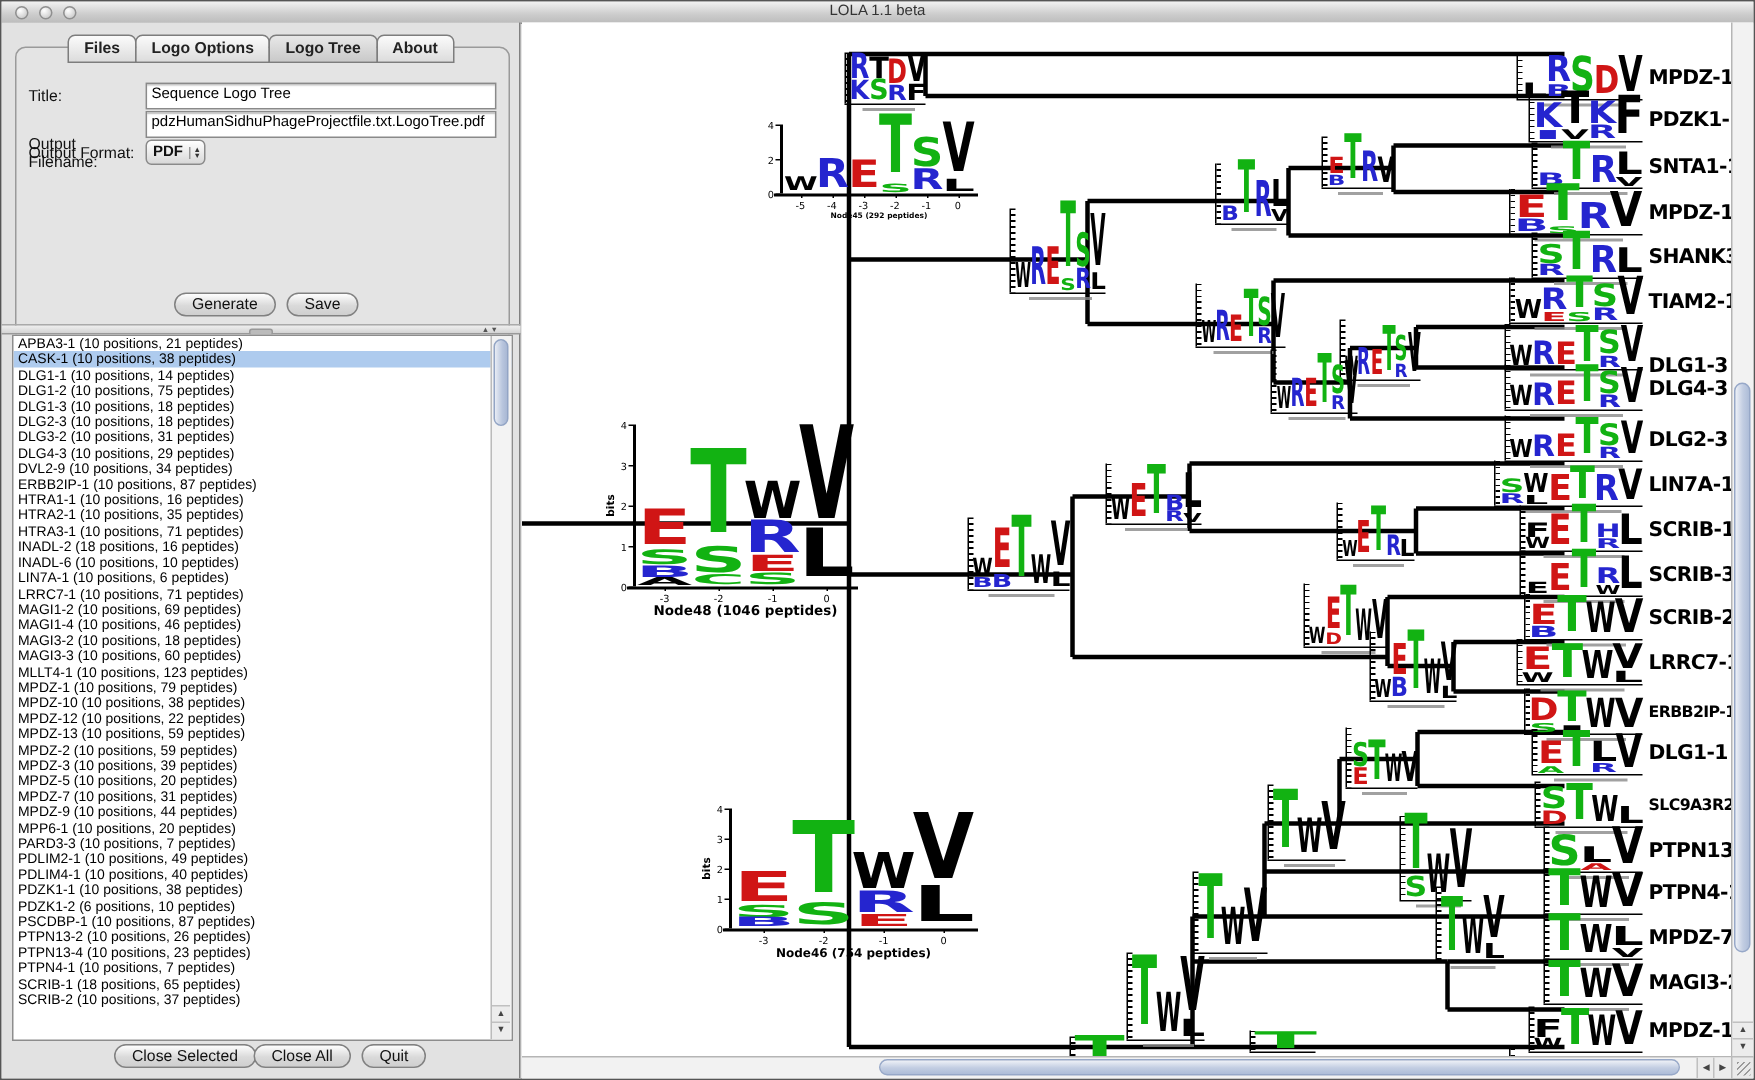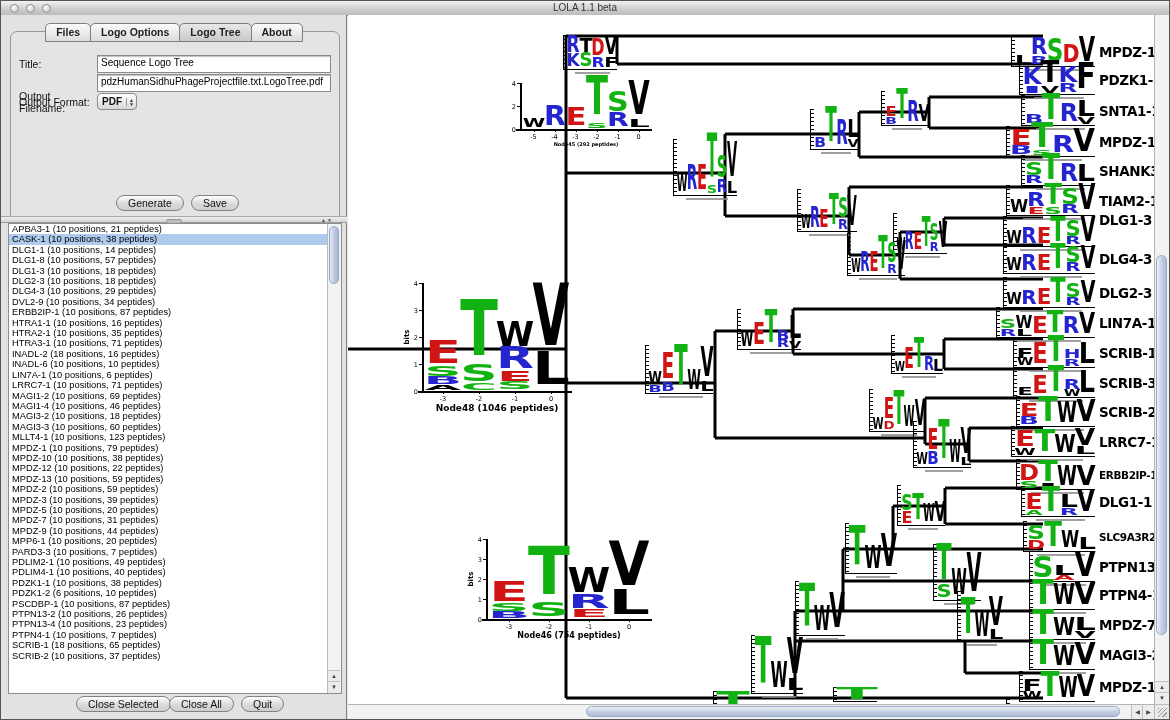--- a/index.html
+++ b/index.html
@@ -108,23 +108,24 @@
     </div>
     <div id="splitter">
       <div class="dimple"></div>
       <div class="sarrows">▲▼</div>
     </div>
     <div id="listbox">
       <div id="listrows">
           <div class="lrow">APBA3-1 (10 positions, 21 peptides)</div>
           <div class="lrow sel">CASK-1 (10 positions, 38 peptides)</div>
           <div class="lrow">DLG1-1 (10 positions, 14 peptides)</div>
-          <div class="lrow">DLG1-8 (10 positions, 57 peptides)</div>
+          <div class="lrow">DLG1-2 (10 positions, 75 peptides)</div>
           <div class="lrow">DLG1-3 (10 positions, 18 peptides)</div>
           <div class="lrow">DLG2-3 (10 positions, 18 peptides)</div>
+          <div class="lrow">DLG3-2 (10 positions, 31 peptides)</div>
           <div class="lrow">DLG4-3 (10 positions, 29 peptides)</div>
           <div class="lrow">DVL2-9 (10 positions, 34 peptides)</div>
           <div class="lrow">ERBB2IP-1 (10 positions, 87 peptides)</div>
           <div class="lrow">HTRA1-1 (10 positions, 16 peptides)</div>
           <div class="lrow">HTRA2-1 (10 positions, 35 peptides)</div>
           <div class="lrow">HTRA3-1 (10 positions, 71 peptides)</div>
           <div class="lrow">INADL-2 (18 positions, 16 peptides)</div>
           <div class="lrow">INADL-6 (10 positions, 10 peptides)</div>
           <div class="lrow">LIN7A-1 (10 positions, 6 peptides)</div>
           <div class="lrow">LRRC7-1 (10 positions, 71 peptides)</div>
@@ -1091,21 +1092,21 @@
               </div>
               <div class="col" style="width: 14.6667px;">
                 <div class="lw" style="height: 24px;">
                   <span style="color: rgb(0, 0, 0); font-size: 100px; transform: translateX(-50%) scale(0.194, 0.329);">V</span>
                 </div>
               </div>
             </div>
             <div class="baseline"></div>
             <div class="smudge"></div>
           </div>
-          <div class="leaflabel" style="font-size: 13.5px; left: 751px; top: 197px;">DLG1-3</div>
+          <div class="leaflabel" style="font-size: 13.5px; left: 751px; top: 221px;">DLG1-3</div>
           <div class="logo" style="left: 659px; top: 228px; width: 88px; height: 30px;">
             <div class="ruler"></div>
             <div class="cols">
               <div class="col" style="width: 14.6667px;">
                 <div class="lw" style="height: 13.5px;">
                   <span style="color: rgb(0, 0, 0); font-size: 100px; transform: translateX(-50%) scale(0.142, 0.185);">W</span>
                 </div>
               </div>
               <div class="col" style="width: 14.6667px;">
                 <div class="lw" style="height: 15px;">

